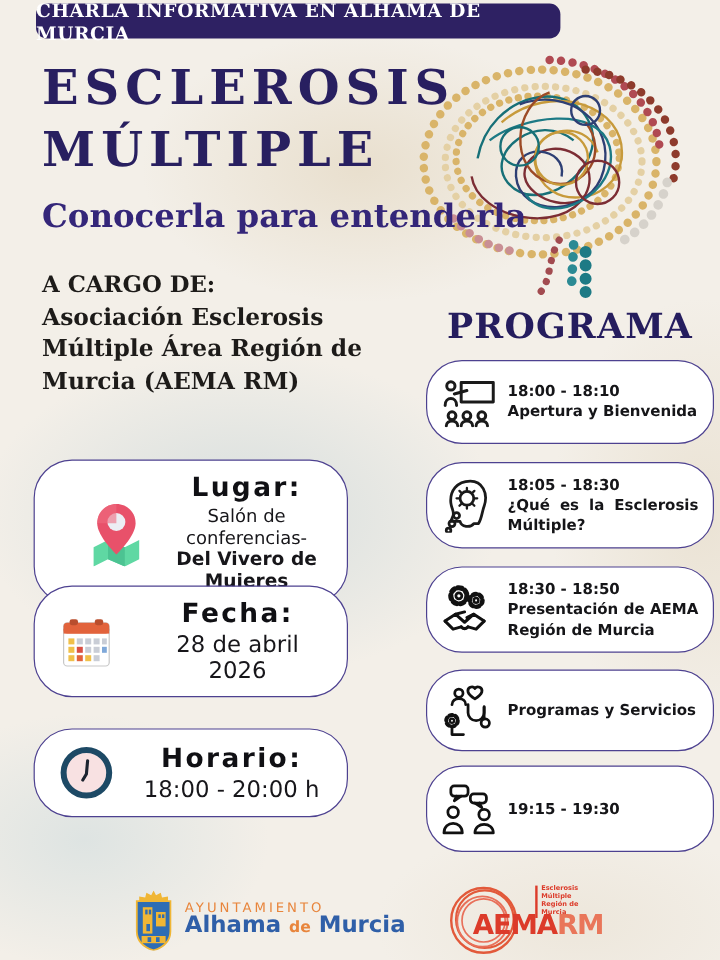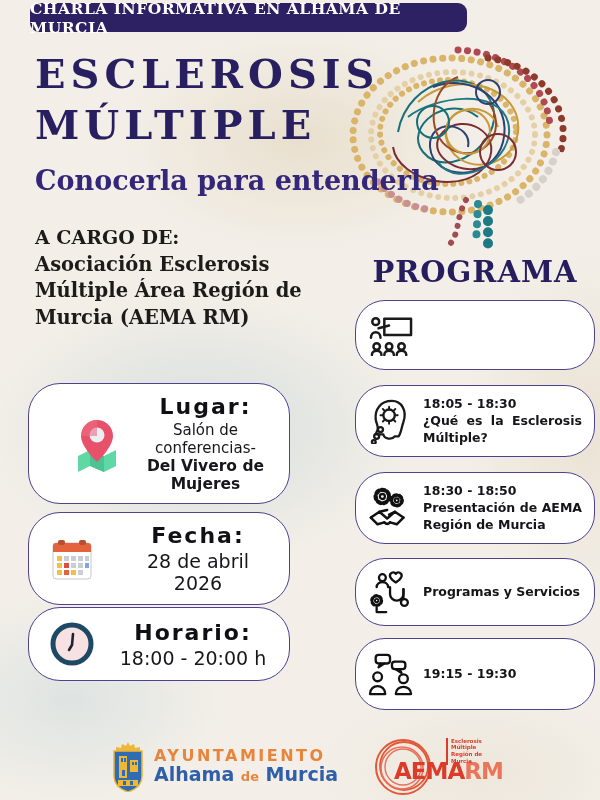--- a/index.html
+++ b/index.html
@@ -57,21 +57,21 @@
   .icard .lbl{font-weight:bold;font-size:22px;letter-spacing:2px;color:#101014;}
   .icard .l1{font-size:15px;margin-top:2px;}
   .icard .l2{font-size:15.5px;font-weight:bold;}
   .icard .val{font-size:19px;margin-top:2px;}
   .footer{
     position:absolute;left:0;top:733px;width:600px;height:67px;
     display:flex;align-items:center;justify-content:center;gap:34px;
   }
   .ayto{display:flex;align-items:center;gap:8px;}
   .ayto .txt{line-height:1.05;}
-  .ayto .t1{color:#e8853c;font-size:16px;font-weight:bold;letter-spacing:2.5px;}
+  .ayto .t1{color:#e8853c;font-size:11px;font-weight:normal;letter-spacing:2.5px;}
   .ayto .t2{color:#2f5fa8;font-size:19px;font-weight:bold;}
   .ayto .de{color:#e8853c;font-size:13px;font-weight:bold;}
   .aema{position:relative;width:118px;height:62px;}
   .aema .word{position:absolute;left:22px;top:22px;font-size:23px;font-weight:bold;color:#dc3b2a;letter-spacing:-1px;}
   .aema .word .rm{color:#e9765a;}
   .aema .side{position:absolute;left:74px;top:2px;border-left:2.5px solid #dc3b2a;padding-left:3px;
     color:#dc3b2a;font-size:5.5px;font-weight:bold;line-height:1.25;}
   svg{display:block;}
 </style>
 </head>
@@ -129,20 +129,24 @@
         <path d="M3,25 C3,17 13,17 13,25"></path>
         <path d="M11,15 L22,12"></path>
         <circle cx="9" cy="34" r="3.4"></circle>
           <path d="M4,43 C4,37 14,37 14,43"></path>
         <circle cx="22" cy="34" r="3.4"></circle>
           <path d="M17,43 C17,37 27,37 27,43"></path>
         <circle cx="35" cy="34" r="3.4"></circle>
           <path d="M30,43 C30,37 40,37 40,43"></path>
       </svg>
     </span>
+    <span class="tx">
+      <div class="time">18:00 - 18:10</div>
+      <div class="ttl">Apertura y Bienvenida</div>
+    </span>
   </div>
 
   <div class="pcard" style="top:385px;min-height:72px;">
     <span class="ic">
       <svg width="44" height="46" viewBox="0 0 46 48" fill="none" stroke="#1a1a1a" stroke-width="2.4" stroke-linecap="round" stroke-linejoin="round">
         <path d="M24,3 C12,3 6,12 7,22 C7.5,27 10,29 9,33 L7,38 L15,38 C16,43 24,44 27,40 L31,40 C34,36 34,30 36,25 C40,13 34,3 24,3 Z"></path>
         <circle cx="21" cy="18" r="6"></circle>
         <g stroke-width="2">
           <path d="M21,9 L21,12"></path>
             <path d="M21,24 L21,27"></path>
@@ -234,21 +238,21 @@
         <path d="M27,4 C18,4 11,11 11,20 L27,20 L27,4 Z" fill="#ef6c80" opacity=".6"></path>
       </svg>
     </span>
     <span class="tx">
       <div class="lbl">Lugar:</div>
       <div class="l1">Salón de conferencias-</div>
       <div class="l2">Del Vivero de Mujeres</div>
     </span>
   </div>
 
-  <div class="icard" style="top:512px;min-height:74px;gap:20px;">
+  <div class="icard" style="top:488px;min-height:74px;gap:20px;">
     <span class="ic">
       <svg width="46" height="46" viewBox="0 0 46 46">
         <rect x="4" y="7" width="38" height="36" rx="3" fill="#fff" stroke="#c8c8c8"></rect>
         <rect x="4" y="7" width="38" height="9" rx="3" fill="#e2633c"></rect>
         <rect x="4" y="12" width="38" height="4" fill="#e2633c"></rect>
         <rect x="9" y="4" width="7" height="5" rx="2" fill="#b94e2e"></rect>
         <rect x="30" y="4" width="7" height="5" rx="2" fill="#b94e2e"></rect>
         <g>
           <rect x="8" y="20" width="5" height="5" fill="#f0c04a"></rect>
             <rect x="15" y="20" width="5" height="5" fill="#c9cdd6"></rect>

